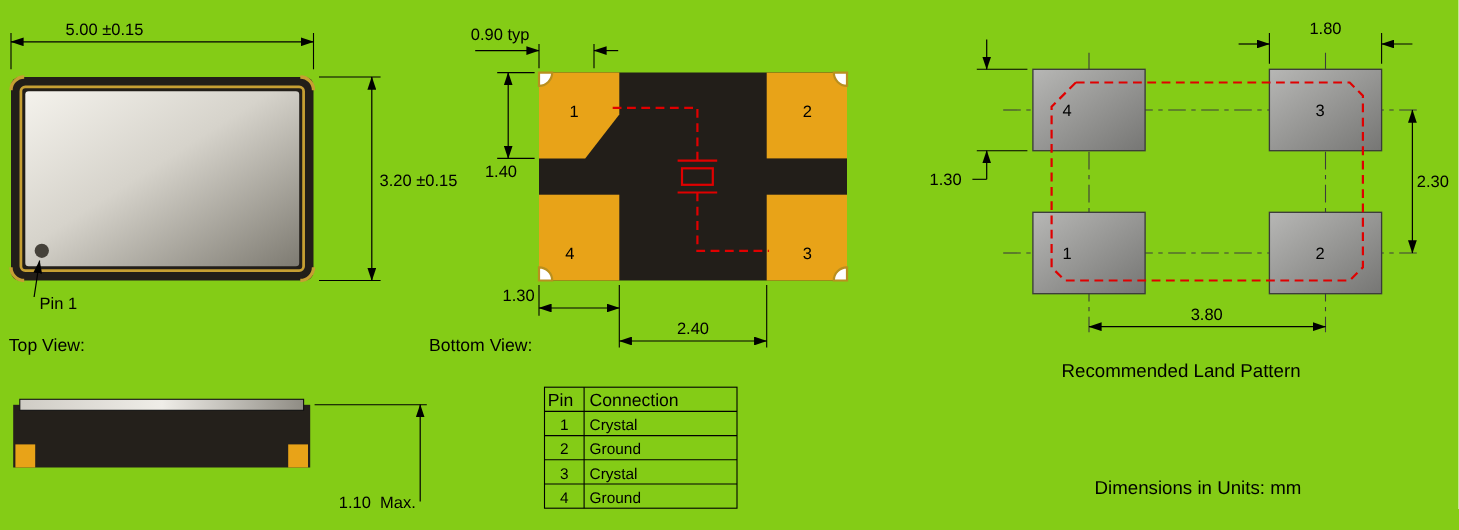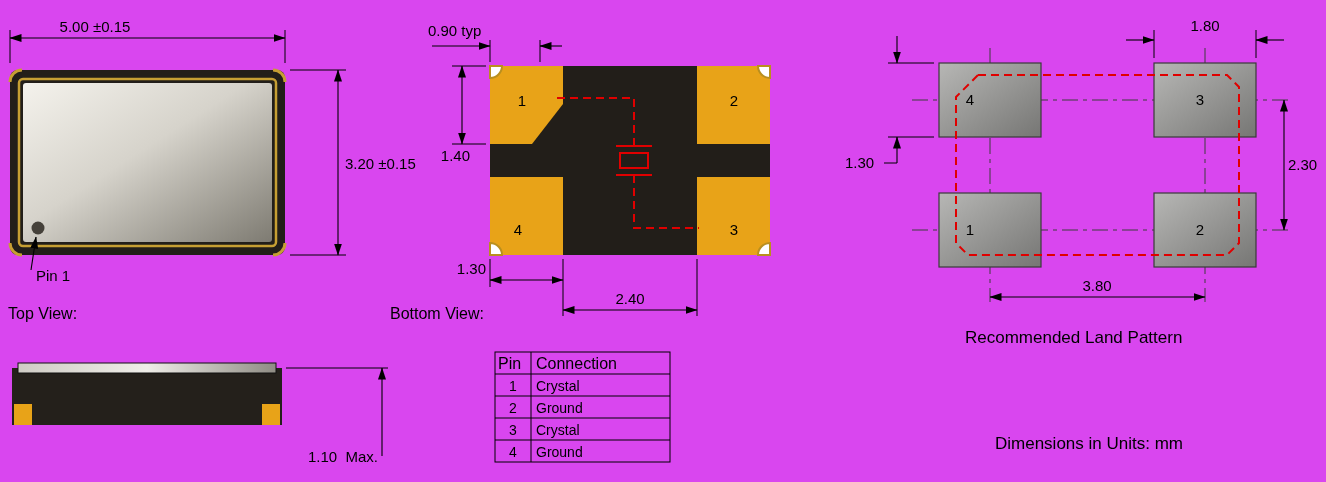--- a/index.html
+++ b/index.html
@@ -1,16 +1,16 @@
 <!DOCTYPE html>
 <html><head>
 <meta charset="utf-8">
 <style>
   html,body{margin:0;padding:0;background:#ffffff;}
-  .page{width:1326px;height:482px;position:relative;background:#d946ef;overflow:hidden;}
+  .page{width:1326px;height:482px;position:relative;background:#84cc16;overflow:hidden;}
   svg{font-family:"Liberation Sans",sans-serif;display:block;}
   text{fill:#000;}
   .t14{font-size:14px;}
   .t15{font-size:15px;}
   .t16{font-size:16px;}
   .t17{font-size:17px;}
   .padnum{font-size:15px;}
   .ext-line{stroke:#000;stroke-width:1;fill:none;}
   .dim-line{stroke:#000;stroke-width:1.1;fill:none;}
   .thin{stroke:#000;stroke-width:1;fill:none;}

